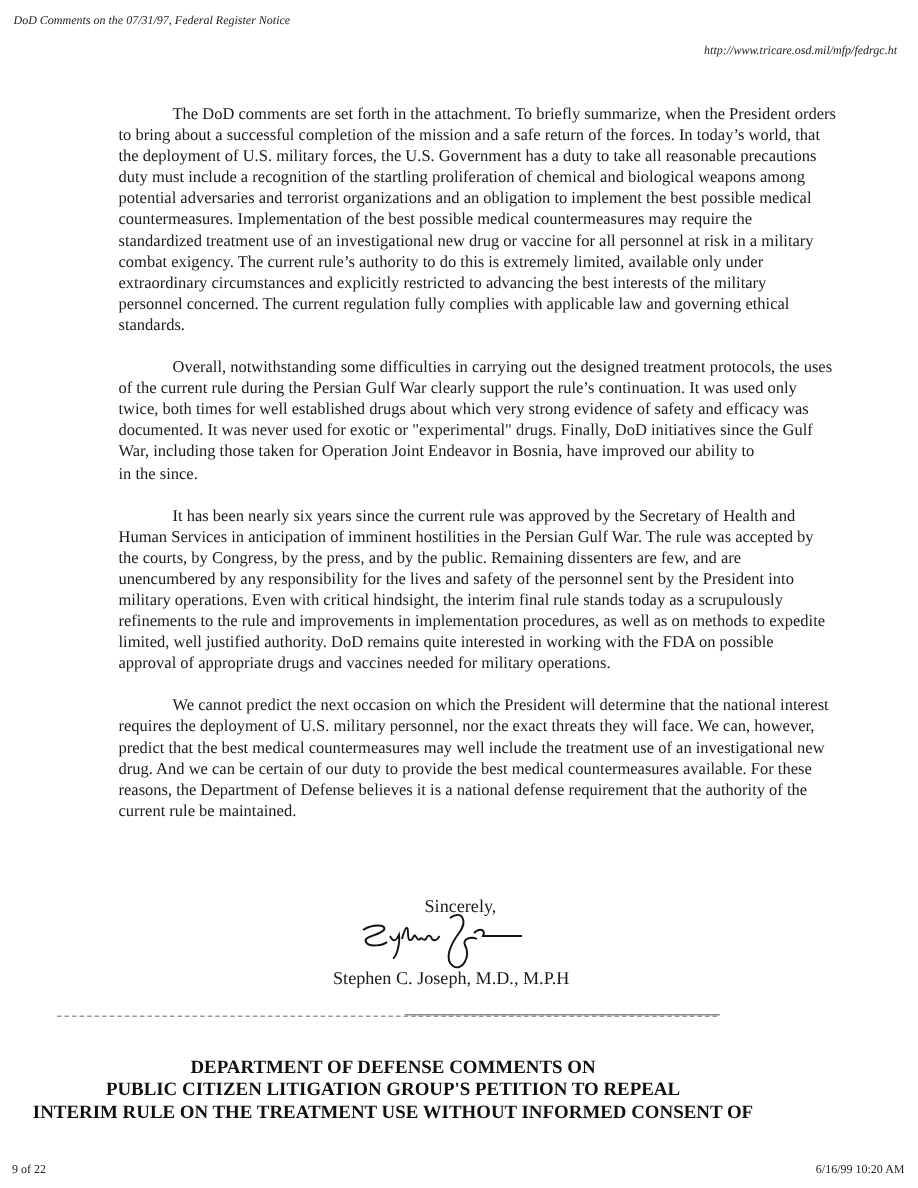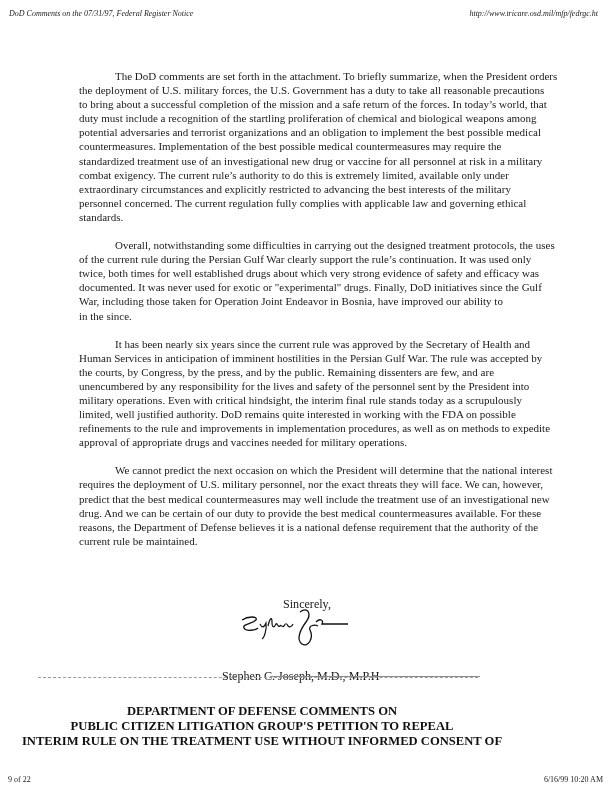--- a/index.html
+++ b/index.html
@@ -17,21 +17,21 @@
     }
     .hdr {
       position: absolute;
       top: 9px;
       font-size: 8px;
       color: #222;
       white-space: nowrap;
       font-style: italic;
     }
     .hdr-left { left: 9px; }
-    .hdr-right { right: 14px; }
+    .hdr-right { right: 14px; margin-top: 20px; }
 
     .ftr {
       position: absolute;
       top: 775px;
       font-size: 8px;
       color: #222;
       white-space: nowrap;
     }
     .ftr-left { left: 8px; }
     .ftr-right { right: 9px; }
@@ -79,21 +79,20 @@
       left: 12px;
       top: 11px;
       width: 120px;
       height: 40px;
     }
     .signer {
       position: absolute;
       left: 0;
       top: 48px;
       white-space: nowrap;
-      margin-top: 24px;
     }
 
     .divider {
       position: absolute;
       left: 38px;
       top: 677px;
       width: 440px;
       height: 0;
       border-top: 1px dashed #9a9a9a;
     }
@@ -124,22 +123,22 @@
   </style>
 </head>
 <body>
 
 <div class="hdr hdr-left">DoD Comments on the 07/31/97, Federal Register Notice</div>
 <div class="hdr hdr-right">http://www.tricare.osd.mil/mfp/fedrgc.ht</div>
 
 <div class="body-text">
   <div class="para">
     <span class="line first">The DoD comments are set forth in the attachment. To briefly summarize, when the President orders</span>
+    <span class="line">to bring about a successful completion of the mission and a safe return of the forces. In today’s world, that</span>
     <span class="line">the deployment of U.S. military forces, the U.S. Government has a duty to take all reasonable precautions</span>
-    <span class="line">to bring about a successful completion of the mission and a safe return of the forces. In today’s world, that</span>
     <span class="line">duty must include a recognition of the startling proliferation of chemical and biological weapons among</span>
     <span class="line">potential adversaries and terrorist organizations and an obligation to implement the best possible medical</span>
     <span class="line">countermeasures. Implementation of the best possible medical countermeasures may require the</span>
     <span class="line">standardized treatment use of an investigational new drug or vaccine for all personnel at risk in a military</span>
     <span class="line">combat exigency. The current rule’s authority to do this is extremely limited, available only under</span>
     <span class="line">extraordinary circumstances and explicitly restricted to advancing the best interests of the military</span>
     <span class="line">personnel concerned. The current regulation fully complies with applicable law and governing ethical</span>
     <span class="line">standards.</span>
   </div>
   <div class="para">
@@ -149,22 +148,22 @@
     <span class="line">documented. It was never used for exotic or "experimental" drugs. Finally, DoD initiatives since the Gulf</span>
     <span class="line">War, including those taken for Operation Joint Endeavor in Bosnia, have improved our ability to</span>
     <span class="line">in the since.</span>
   </div>
   <div class="para">
     <span class="line first">It has been nearly six years since the current rule was approved by the Secretary of Health and</span>
     <span class="line">Human Services in anticipation of imminent hostilities in the Persian Gulf War. The rule was accepted by</span>
     <span class="line">the courts, by Congress, by the press, and by the public. Remaining dissenters are few, and are</span>
     <span class="line">unencumbered by any responsibility for the lives and safety of the personnel sent by the President into</span>
     <span class="line">military operations. Even with critical hindsight, the interim final rule stands today as a scrupulously</span>
+    <span class="line">refinements to the rule and improvements in implementation procedures, as well as on methods to expedite</span>
     <span class="line">limited, well justified authority. DoD remains quite interested in working with the FDA on possible</span>
-    <span class="line">refinements to the rule and improvements in implementation procedures, as well as on methods to expedite</span>
     <span class="line">approval of appropriate drugs and vaccines needed for military operations.</span>
   </div>
   <div class="para">
     <span class="line first">We cannot predict the next occasion on which the President will determine that the national interest</span>
     <span class="line">requires the deployment of U.S. military personnel, nor the exact threats they will face. We can, however,</span>
     <span class="line">predict that the best medical countermeasures may well include the treatment use of an investigational new</span>
     <span class="line">drug. And we can be certain of our duty to provide the best medical countermeasures available. For these</span>
     <span class="line">reasons, the Department of Defense believes it is a national defense requirement that the authority of the</span>
     <span class="line">current rule be maintained.</span>
   </div>

